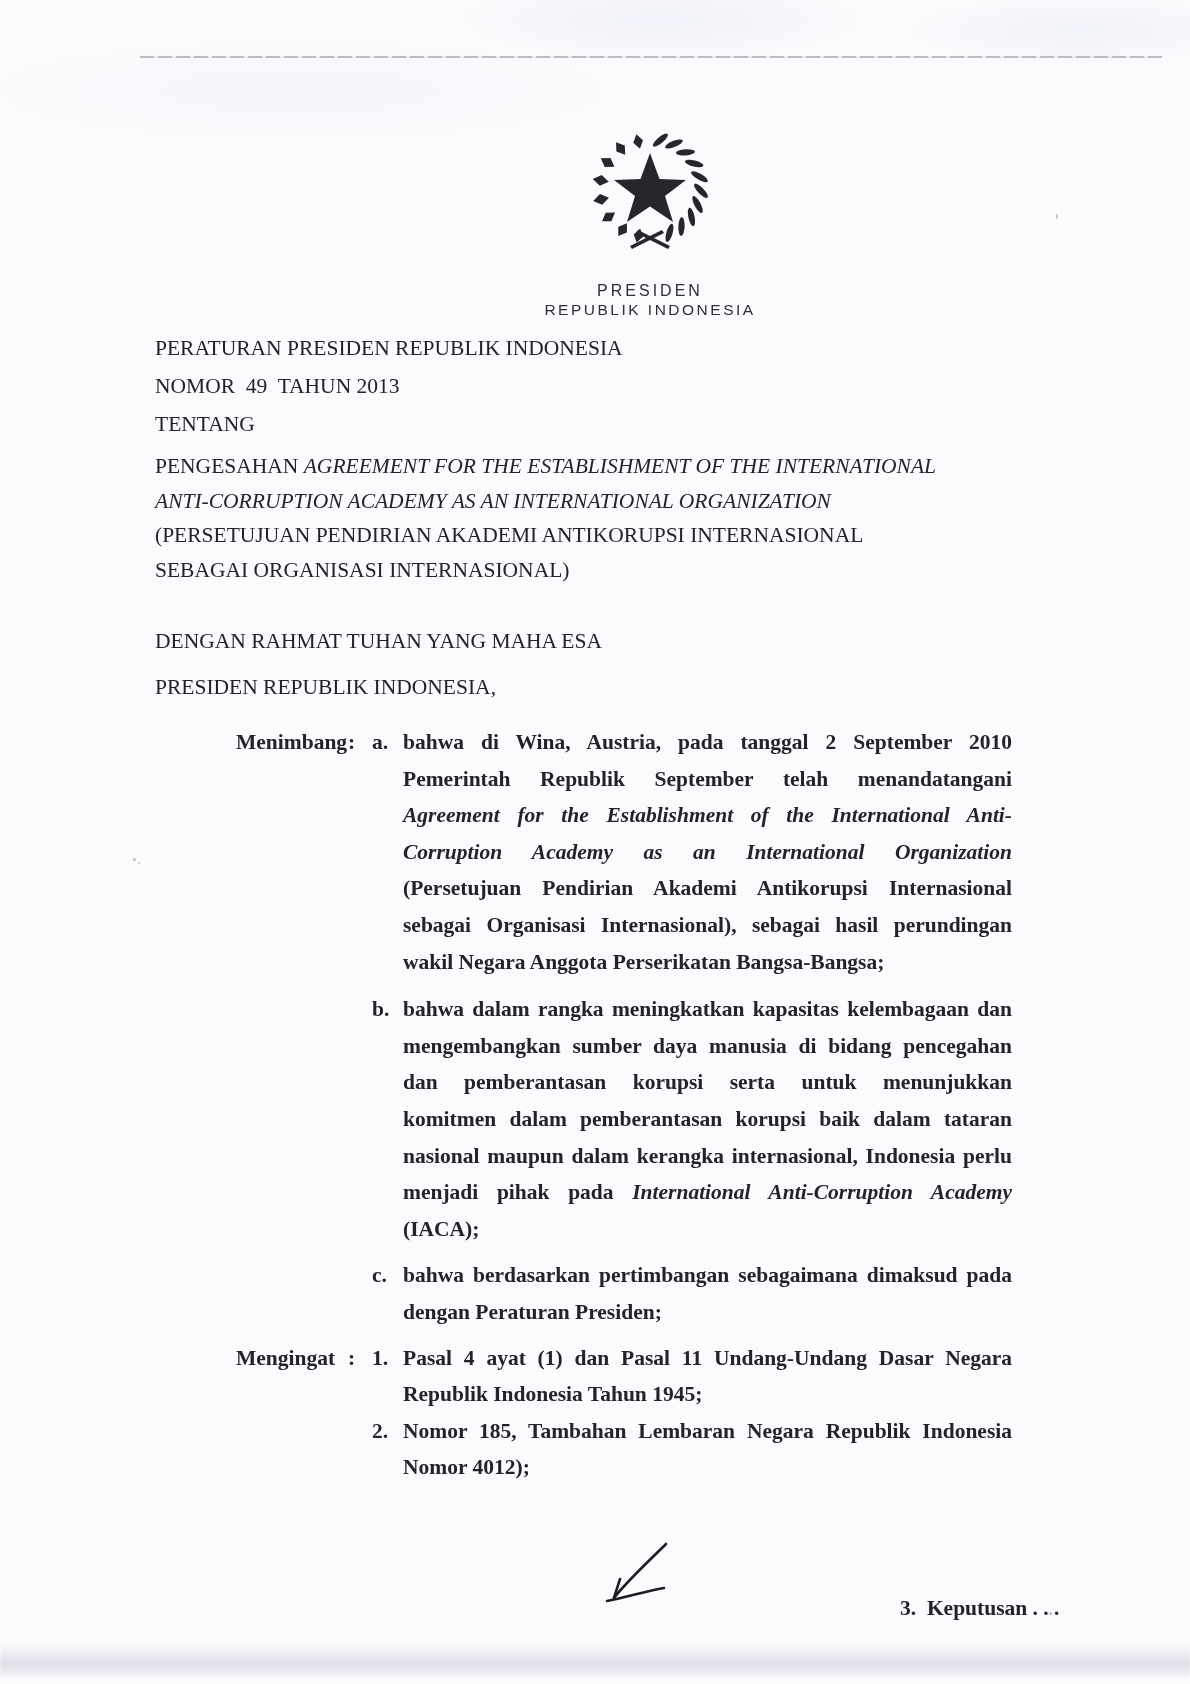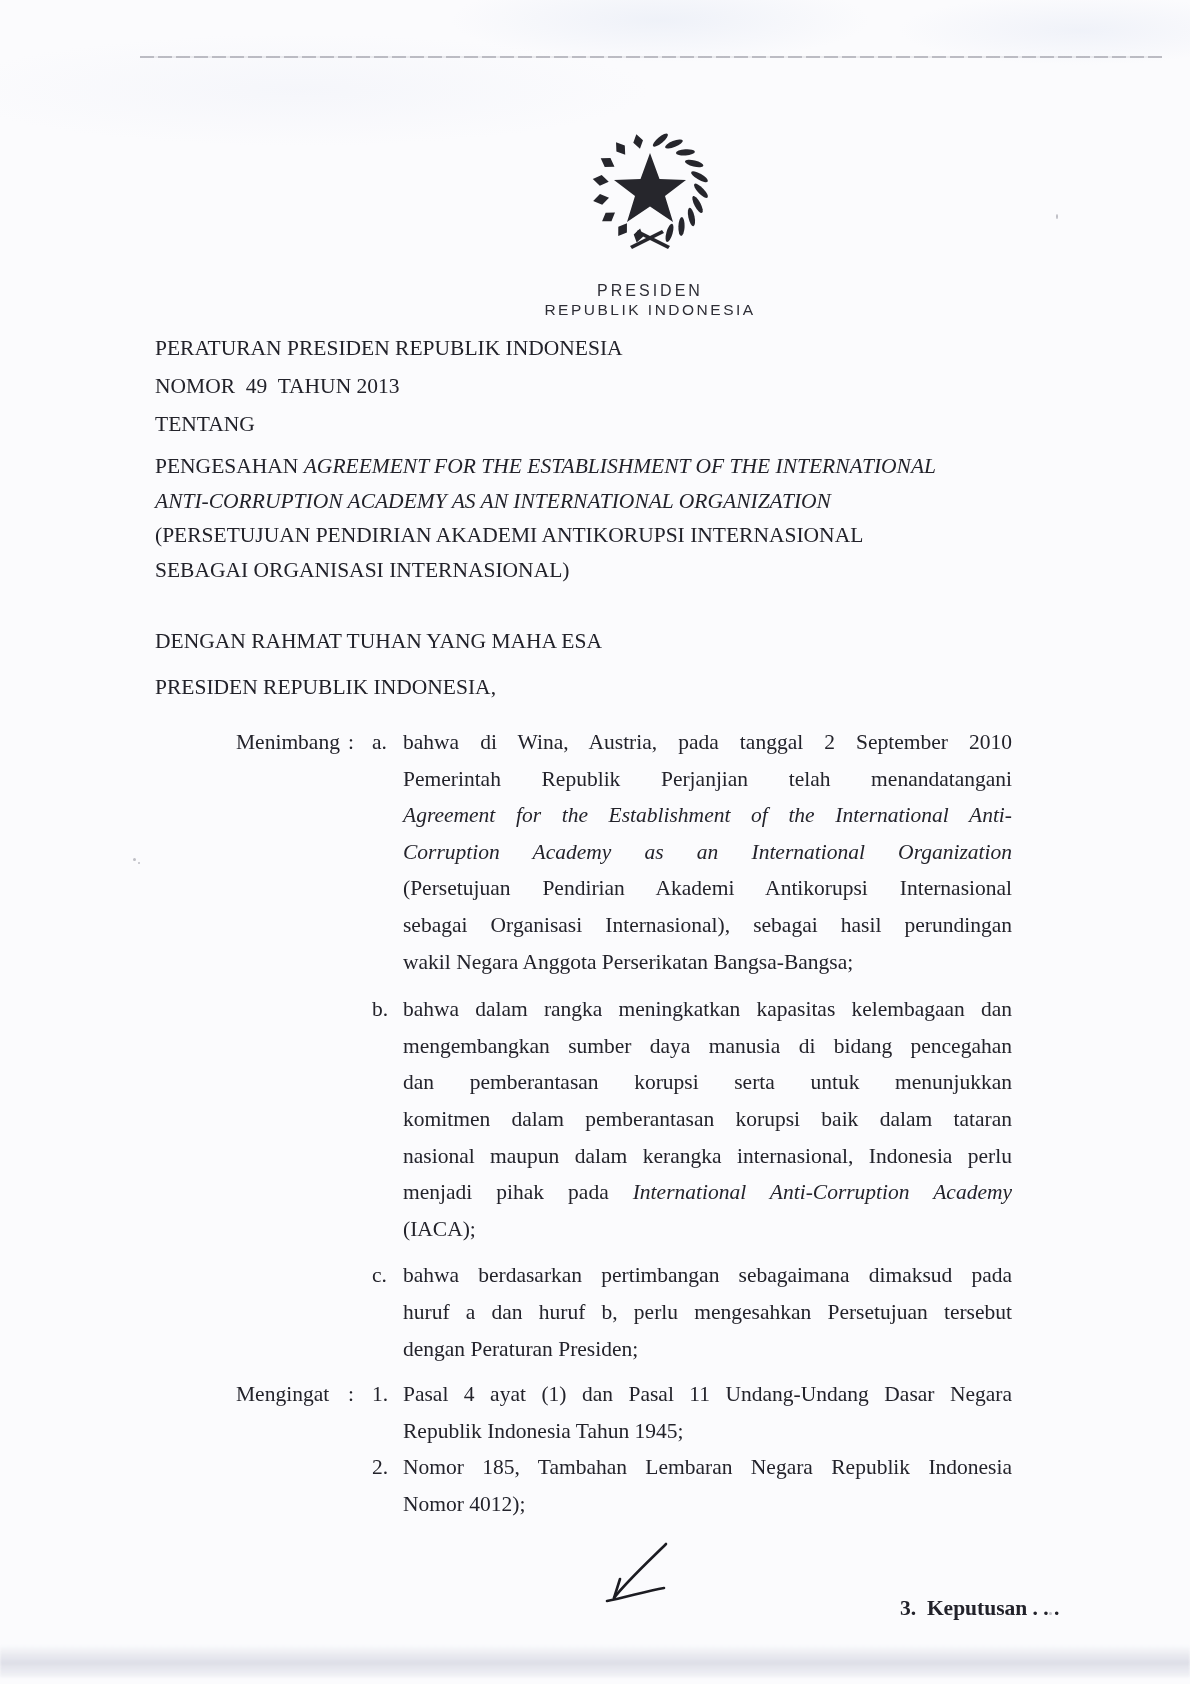--- a/index.html
+++ b/index.html
@@ -34,21 +34,21 @@
     font-family:"Liberation Sans", sans-serif; color:#2e2e36;
   }
   .letterhead .lh1{font-size:16px; letter-spacing:3px; line-height:19px;}
   .letterhead .lh2{font-size:15.5px; letter-spacing:2.5px; line-height:19px;}
 
   .cline{left:155px; width:960px; font-size:21.5px; white-space:pre; color:#22222a;}
   .subject{left:155px; top:449px; width:960px; font-size:21.5px; color:#22222a;}
   .subject .tline{height:34.6px; line-height:34.6px; text-align:center;}
 
   .body-block{left:236px; top:724px; width:776px; font-size:21.5px;}
-  .crow{display:flex;}
+  .crow{display:flex;font-weight:bold;}
   .rlabel{position:relative; width:136px; flex:0 0 136px; height:36.6px; line-height:36.6px;}
   .rlabel .col{position:absolute; left:112px; top:0;}
   .rcontent{flex:1;}
   .item{display:flex;}
   .marker{width:31px; flex:0 0 31px; height:36.6px; line-height:36.6px;}
   .ilines{flex:1; min-width:0;}
   .tline{height:36.6px; line-height:36.6px; text-align:justify; text-align-last:justify; white-space:normal;}
   .tline.last{text-align-last:left;}
   .tline .i{font-style:italic;}
   .gap-a{margin-top:11px;}
@@ -135,21 +135,21 @@
     <div class="crow">
       <div class="rlabel">
         <span>Menimbang</span>
         <span class="col">:</span>
       </div>
       <div class="rcontent">
         <div class="item">
           <div class="marker">a.</div>
           <div class="ilines">
               <div class="tline"><span>bahwa di Wina, Austria, pada tanggal 2 September 2010</span></div>
-              <div class="tline"><span>Pemerintah Republik Perjanjian telah menandatangani</span></div>
+              <div class="tline"><span>Pemerintah Republik September telah menandatangani</span></div>
               <div class="tline"><span class="i">Agreement for the Establishment of the International Anti-</span></div>
               <div class="tline"><span class="i">Corruption Academy as an International Organization</span></div>
               <div class="tline"><span>(Persetujuan Pendirian Akademi Antikorupsi Internasional</span></div>
               <div class="tline"><span>sebagai Organisasi Internasional), sebagai hasil perundingan</span></div>
               <div class="tline last"><span>wakil Negara Anggota Perserikatan Bangsa-Bangsa;</span></div>
             </div>
         </div>
         <div class="item gap-a">
           <div class="marker">b.</div>
           <div class="ilines">
@@ -159,21 +159,20 @@
               <div class="tline"><span>komitmen dalam pemberantasan korupsi baik dalam tataran</span></div>
               <div class="tline"><span>nasional maupun dalam kerangka internasional, Indonesia perlu</span></div>
               <div class="tline"><span>menjadi pihak pada </span><span class="i">International Anti-Corruption Academy</span></div>
               <div class="tline last"><span>(IACA);</span></div>
             </div>
         </div>
         <div class="item gap-b">
           <div class="marker">c.</div>
           <div class="ilines">
               <div class="tline"><span>bahwa berdasarkan pertimbangan sebagaimana dimaksud pada</span></div>
-              <div class="tline"><span>huruf a dan huruf b, perlu mengesahkan Persetujuan tersebut</span></div>
               <div class="tline last"><span>dengan Peraturan Presiden;</span></div>
             </div>
         </div>
       </div>
     </div>
 
     <div class="crow row-gap">
       <div class="rlabel">
         <span>Mengingat</span>
         <span class="col">:</span>

